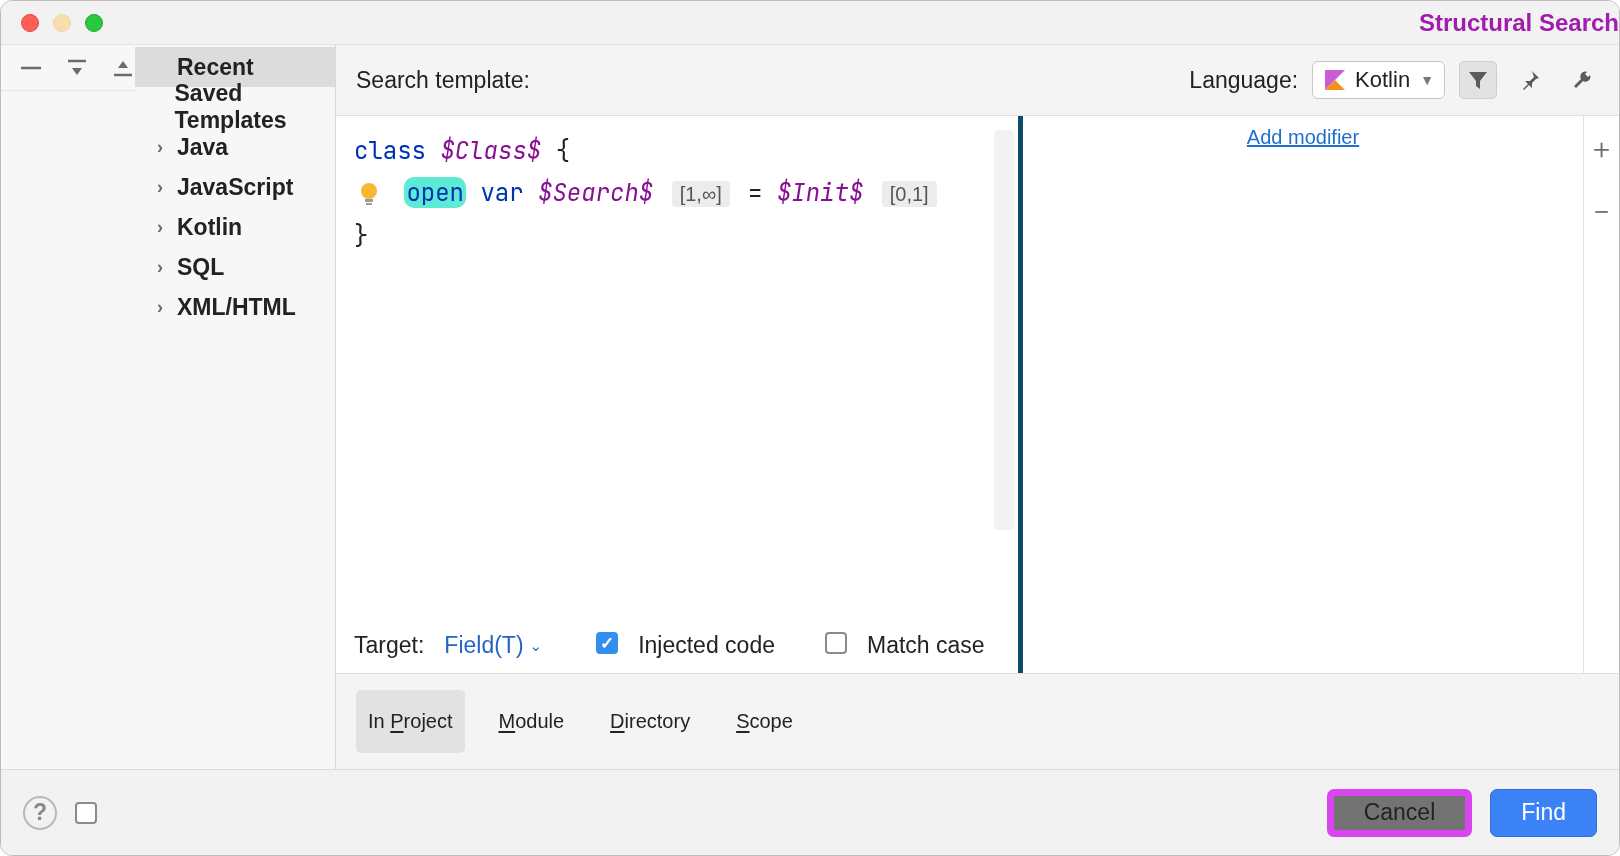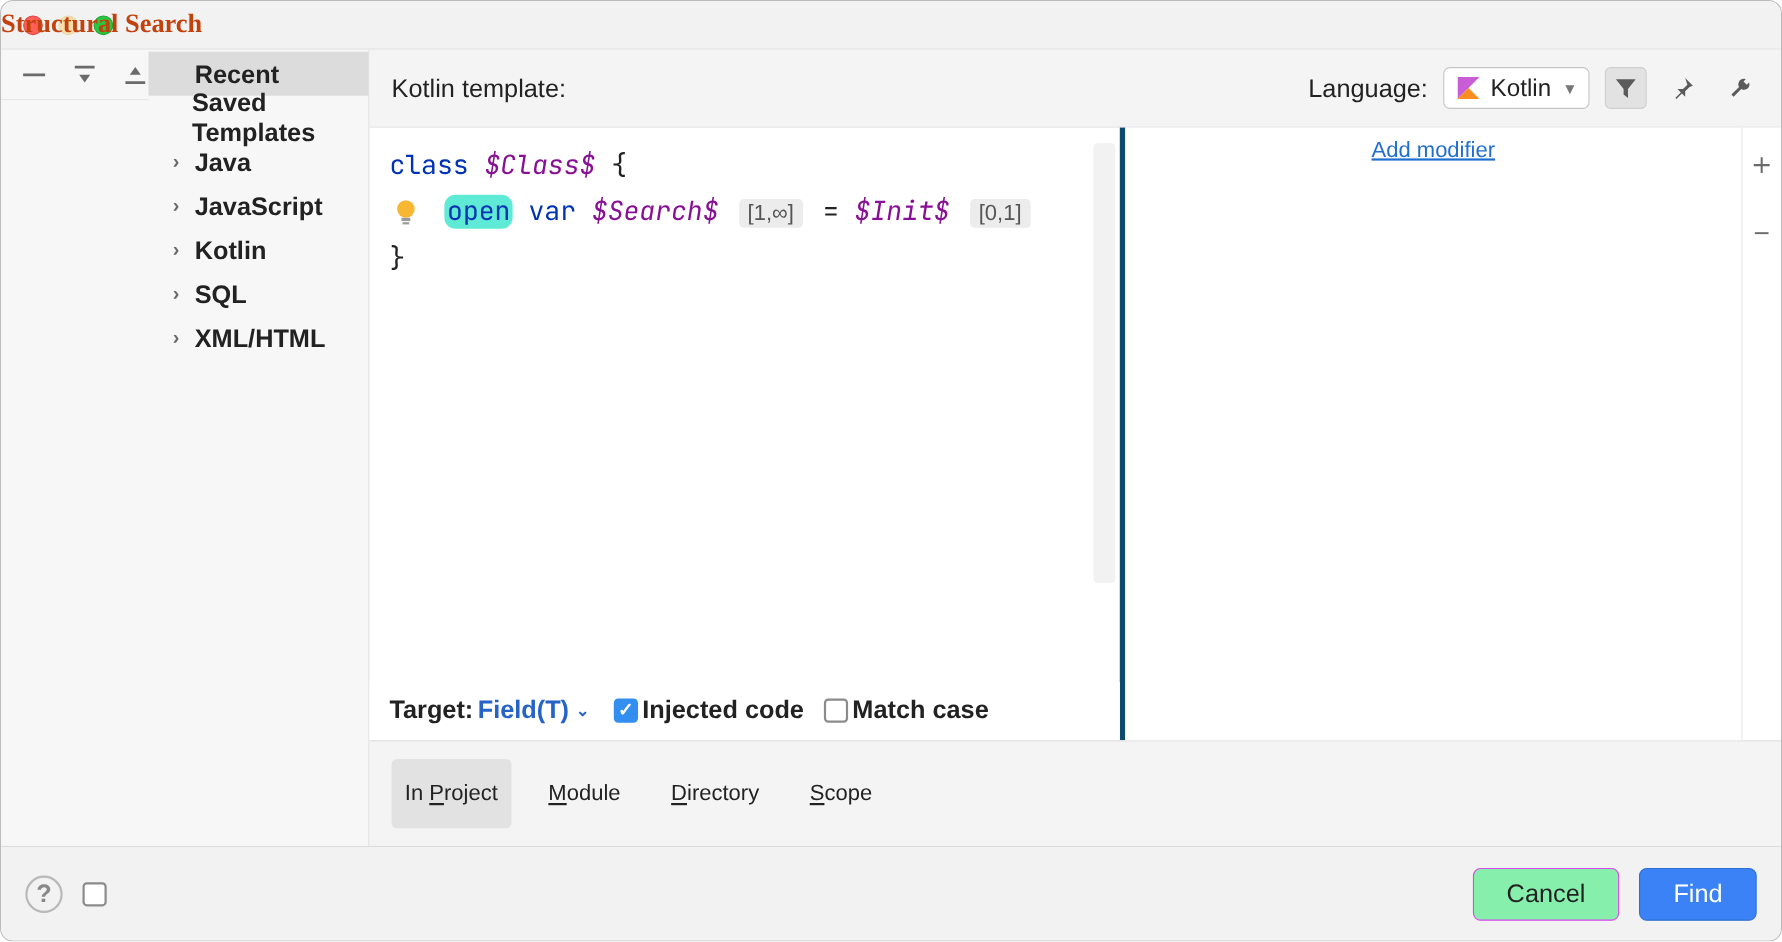--- a/index.html
+++ b/index.html
@@ -5,21 +5,21 @@
   * { box-sizing: border-box; margin: 0; padding: 0; }
   html, body { width: 1620px; height: 856px; font-family: -apple-system, "Helvetica Neue", Arial, sans-serif; font-size: 23px; color: #222; background:#fff; }
   .window { width:1620px; height:856px; display:flex; flex-direction:column; border:1px solid #bcbcbc; border-radius:12px; overflow:hidden; background:#f2f2f2;}
   
   .titlebar { height:44px; display:flex; align-items:center; position:relative; background:#f2f2f2; border-bottom:1px solid #e3e3e3;}
   .traffic { display:flex; gap:14px; margin-left:20px;}
   .tl { width:18px; height:18px; border-radius:50%; }
   .tl.red{background:#ff5f57; border:1px solid #e24640;}
   .tl.yel{background:#febc2e; border:1px solid #e1a126; opacity:0.35;}
   .tl.grn{background:#28c840; border:1px solid #1fa531;}
-  .title { position:absolute; left:0; right:0; text-align:left; font-weight:600; font-size:24px; color:#c2410c;font-family:Liberation Serif, serif;}
+  .title { position:absolute; left:0; right:0; text-align:right; font-weight:600; font-size:24px; color:#a21caf;}
   
   .body { flex:1; display:flex; min-height:0;}
   
   .sidebar { width:335px; border-right:1px solid #d9d9d9; background:#f7f7f7; display:flex; flex-direction:row;}
   .side-tb { height:46px; display:flex; align-items:center; gap:22px; padding-left:18px; border-bottom:1px solid #e6e6e6;}
   .side-tb .ic { width:24px; height:24px; color:#6b6b6b; display:flex; align-items:center; justify-content:center;}
   .tree { padding-top:2px;}
   .tree-item { height:40px; display:flex; align-items:center; padding-left:16px; gap:8px; font-weight:700; font-size:23px;}
   .tree-item.sel { background:#dcdcdc;}
   .tree-item .exp { width:18px; display:inline-flex; justify-content:center; color:#6b6b6b; font-size:18px;}
@@ -38,42 +38,42 @@
   
   .editor-row { flex:1; display:flex; min-height:0; background:#fff; border-top:1px solid #e0e0e0;}
   .editor-wrap{ flex:1; display:flex; flex-direction:column; border-right:5px solid #0c4a6e; min-width:0;}
   .editor { flex:1; padding:14px 18px; font-family: "JetBrains Mono","Menlo","Consolas",monospace; font-size:24px; line-height:42px; position:relative; overflow:auto;}
   .editor .kw{color:#0033b3;}
   .editor .var{color:#871094; font-style:italic;}
   .editor .hl{background:#5eead4; padding:0 2px;border-radius:10px;}
   .editor .anno{ background:#ececec; color:#555; font-family:-apple-system,Arial,sans-serif; font-style:normal; font-size:20px; padding:2px 8px; border-radius:4px; margin:0 4px;}
   .bulb{ display:inline-block; vertical-align:middle; margin:0 10px 0 4px;}
   .scroll-ind{position:absolute; right:4px; top:14px; width:20px; height:400px; background:#f2f2f2; border-radius:4px;}
-  .target-bar{ display:flex; align-items:center; gap:4px; padding:12px 18px 14px 18px; font-size:23px; background:#fff;font-weight:bold;}
+  .target-bar{ display:flex; gap:20px; padding:12px 18px 14px 18px; font-size:23px; background:#fff;}
   .target-bar .tlabel{font-size:23px;}
   .target-bar .tval{color:#2563c7; display:flex; align-items:center; gap:6px;}
   .cbx{width:22px;height:22px;border:2px solid #8b8b8b;border-radius:4px;display:inline-flex;align-items:center;justify-content:center;background:#fff;}
   .cbx.checked{background:#338fef;border-color:#338fef;}
   .cbx.checked::after{content:"✓";color:#fff;font-size:17px;font-weight:700;}
   
   .mods { width:560px; display:flex; flex-direction:column; align-items:center; position:relative; background:#fff;}
   .mods .msg{ margin-top:138px; color:#8a8a8a; font-size:23px;}
   .mods .addm{ margin-top:10px; color:#1f6fd0; text-decoration:underline; font-size:20px;}
   .mods-side{ width:36px; display:flex; flex-direction:column; align-items:center; gap:24px; padding-top:14px; border-left:1px solid #e2e2e2; background:#fff;}
   .mods-side .pm{ color:#6b6b6b; }
   
   .scope-row{ padding:16px 0 16px 20px; display:flex; gap:22px; background:#f4f4f4; border-top:1px solid #e0e0e0;}
   .scope-row .sc{ font-size:20px; padding:20px 12px; border-radius:5px;}
   .scope-row .sc.sel{ background:#e2e2e2;}
   .scope-row .ul{text-decoration:underline; text-underline-offset:3px;}
   
   .footer{ height:86px; display:flex; align-items:center; padding:0 22px; gap:18px; border-top:1px solid #dcdcdc; background:#f2f2f2;}
   .help{width:34px;height:34px;border:2px solid #b9b9b9;border-radius:50%;display:flex;align-items:center;justify-content:center;color:#888;font-weight:700;}
   .btn{ height:48px; padding:0 30px; border-radius:7px; font-size:23px; display:flex; align-items:center;}
-  .btn.sec{background:#86efac;border:1px solid #d946ef;justify-content:flex-end;}
+  .btn.sec{background:#737373;border:7px solid #d946ef;justify-content:flex-end;}
   .btn.pri{background:#3b82f6;color:#fff;border:1px solid #2f6fd1;}
   svg{display:block;}
 </style>
 </head>
 <body>
 
 <div class="window">
 
   <div class="titlebar">
     <div class="traffic">
@@ -134,21 +134,21 @@
         <div class="tree-item">
           <span class="exp">›</span>
             <span>XML/HTML</span>
         </div>
       </div>
     </div>
 
     <div class="main">
 
       <div class="main-top">
-        <span class="lbl">Kotlin template:</span>
+        <span class="lbl">Search template:</span>
         <span class="spacer"></span>
         <span class="lang-lbl">Language:</span>
         <div class="lang-sel">
           <span class="li">
             <svg width="20" height="20" viewBox="0 0 20 20">
                 <polygon points="0,0 20,0 0,20" fill="#c95dd6"></polygon>
                 <polygon points="20,0 10,10 20,20 0,20" fill="#f78e1e"></polygon>
               </svg>
           </span>
           <span>Kotlin</span>

